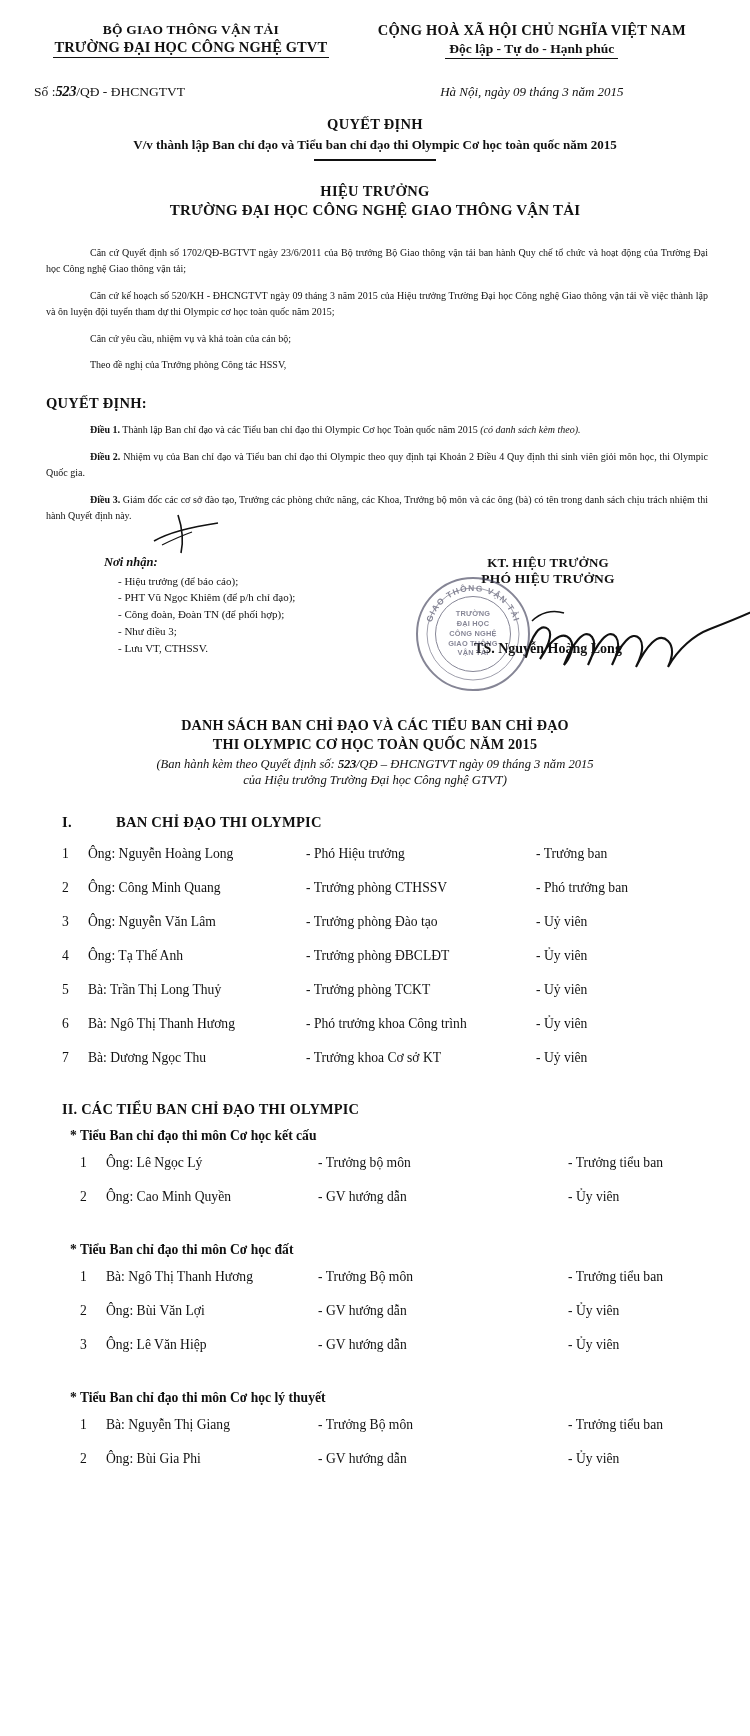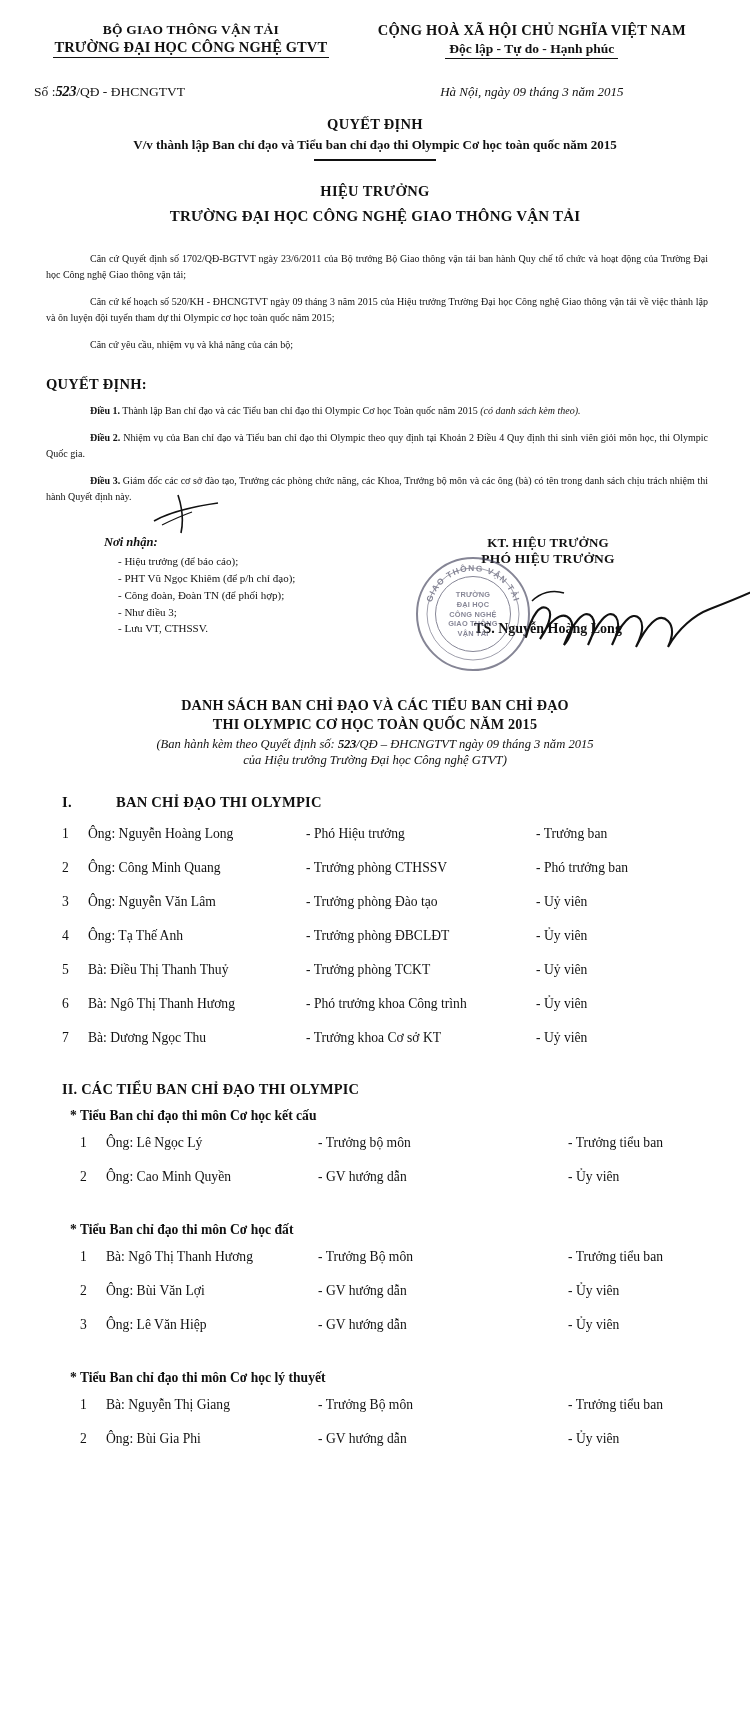--- a/index.html
+++ b/index.html
@@ -31,21 +31,21 @@
   .num-right{width:54%;text-align:center;font-size:13px;font-style:italic;}
 
   
   .dec-title{text-align:center;font-size:14.5px;font-weight:bold;margin-top:16px;letter-spacing:.3px;}
   .dec-sub{text-align:center;font-size:13px;font-weight:bold;margin-top:4px;}
   .rule-short{width:122px;height:1.6px;background:#111;margin:6px auto 0 auto;}
 
   
   .issuer{text-align:center;margin-top:22px;}
   .issuer-1{font-size:14.5px;font-weight:bold;letter-spacing:.4px;}
-  .issuer-2{font-size:15px;font-weight:bold;margin-top:8px;letter-spacing:.2px;}
+  .issuer-2{font-size:15px;font-weight:bold;margin-top:2px;letter-spacing:.2px;}
 
   
   .body{padding:0 42px 0 46px;margin-top:26px;}
   .para{font-size:10px;line-height:1.62;text-align:justify;text-indent:44px;margin:0 0 11px 0;}
   .para.tight{margin-bottom:9px;}
   .decide-head{text-align:left;font-size:14.5px;font-weight:bold;margin:22px 0 10px 0;letter-spacing:.3px;}
   .art-label{font-weight:bold;}
   .ital{font-style:italic;}
 
   
@@ -122,21 +122,22 @@
   <div class="rule-short"></div>
 
   <div class="issuer">
     <div class="issuer-1">HIỆU TRƯỞNG</div>
     <div class="issuer-2">TRƯỜNG ĐẠI HỌC CÔNG NGHỆ GIAO THÔNG VẬN TẢI</div>
   </div>
 
   <div class="body">
     <p class="para">Căn cứ Quyết định  số 1702/QĐ-BGTVT ngày 23/6/2011 của Bộ trưởng Bộ Giao thông vận tải ban hành Quy chế tổ chức và hoạt động của Trường Đại học Công nghệ Giao thông vận tải;</p>
     <p class="para">Căn cứ kế hoạch số 520/KH - ĐHCNGTVT ngày 09 tháng 3 năm 2015 của Hiệu trưởng Trường Đại học Công nghệ Giao thông vận tải về việc thành lập và ôn luyện đội tuyển tham dự thi Olympic cơ học toàn quốc năm 2015;</p>
-    <p class="para tight">Căn cứ yêu cầu, nhiệm vụ và khả năng của cán bộ;</p>
+    <p class="para tight">Căn cứ yêu cầu, nhiệm vụ và khả toàn của cán bộ;</p>
+    <p class="para tight">Theo đề nghị của Trưởng phòng Công tác HSSV,</p>
 
     <div class="decide-head">QUYẾT ĐỊNH:</div>
 
     <p class="para"><span class="art-label">Điều 1.</span><span> Thành lập Ban chỉ đạo và các Tiểu ban chỉ đạo thi Olympic Cơ học Toàn quốc năm 2015 </span><span class="ital">(có danh sách kèm theo).</span></p>
     <p class="para"><span class="art-label">Điều 2.</span><span> Nhiệm vụ của Ban chỉ đạo và Tiểu ban chỉ đạo thi Olympic theo quy định tại Khoản 2 Điều 4 Quy định thi sinh viên giỏi môn học, thi Olympic Quốc gia.</span></p>
     <p class="para"><span class="art-label">Điều 3.</span><span> Giám đốc các cơ sở đào tạo, Trưởng các phòng chức năng, các Khoa, Trưởng bộ môn và các ông (bà) có tên trong danh sách chịu trách nhiệm thi hành Quyết định này.</span></p>
   </div>
 
   <div class="signzone">
 
@@ -223,21 +224,21 @@
           <td class="c-title">- Uỷ viên</td>
         </tr>
         <tr>
           <td class="c-idx">4</td>
           <td class="c-name">Ông: Tạ Thế Anh</td>
           <td class="c-role">- Trưởng phòng ĐBCLĐT</td>
           <td class="c-title">- Ủy viên</td>
         </tr>
         <tr>
           <td class="c-idx">5</td>
-          <td class="c-name">Bà: Điều Thị Thanh Thuỷ</td>
+          <td class="c-name">Bà: Trần Thị Long Thuỷ</td>
           <td class="c-role">- Trưởng phòng TCKT</td>
           <td class="c-title">- Uỷ viên</td>
         </tr>
         <tr>
           <td class="c-idx">6</td>
           <td class="c-name">Bà: Ngô Thị Thanh Hương</td>
           <td class="c-role">- Phó trưởng khoa Công trình</td>
           <td class="c-title">- Ủy viên</td>
         </tr>
         <tr>

